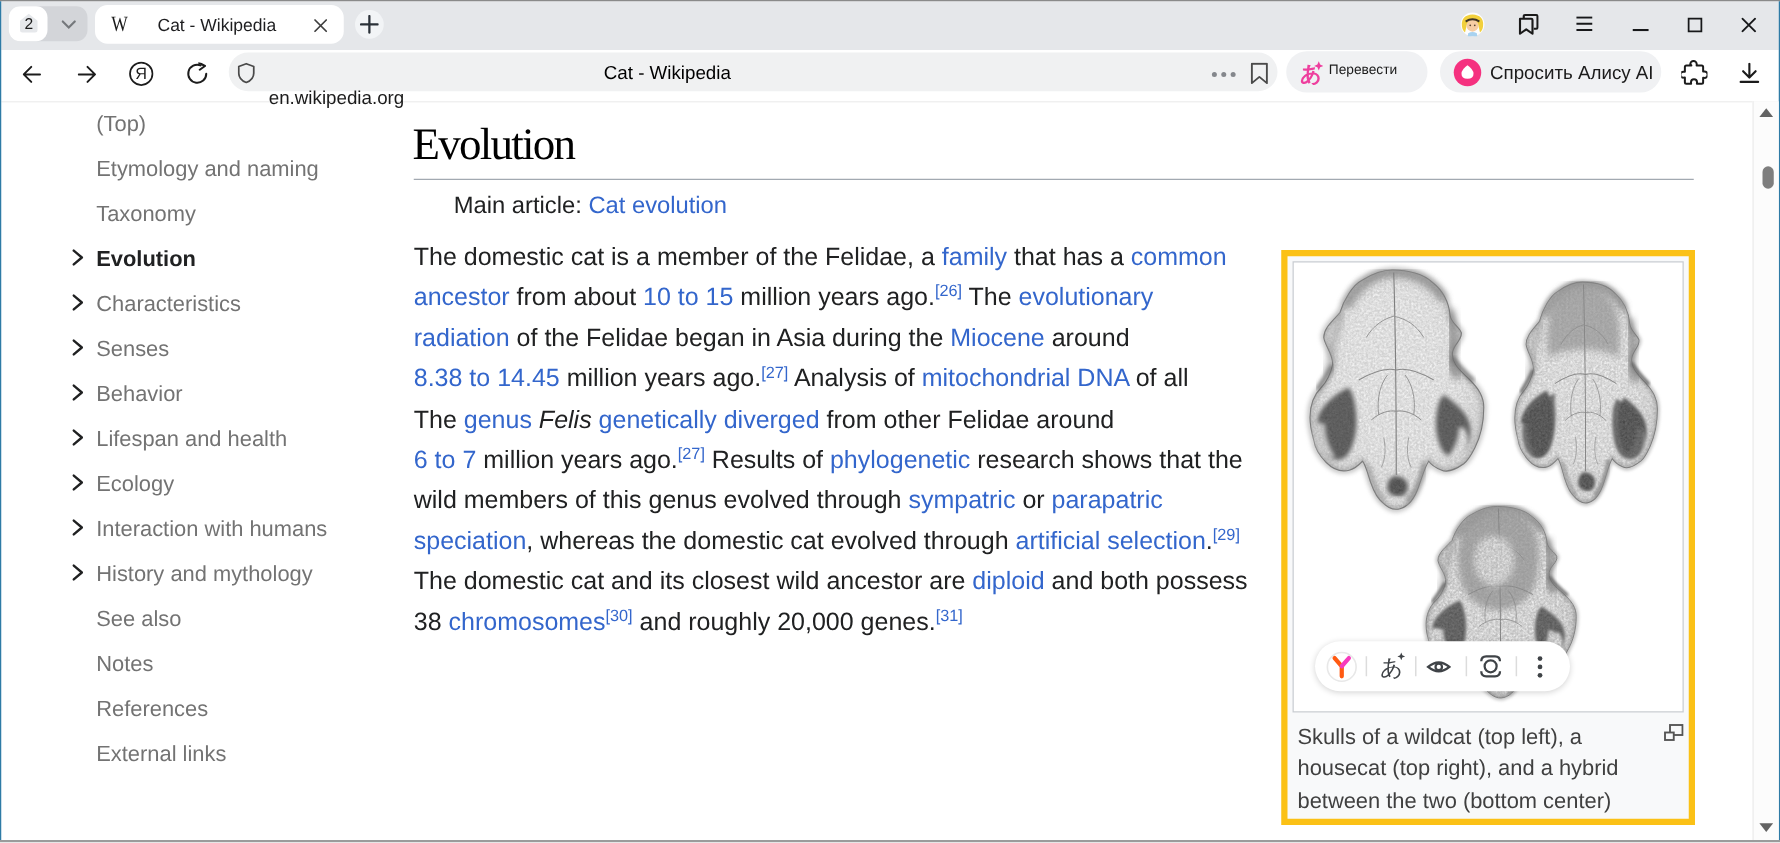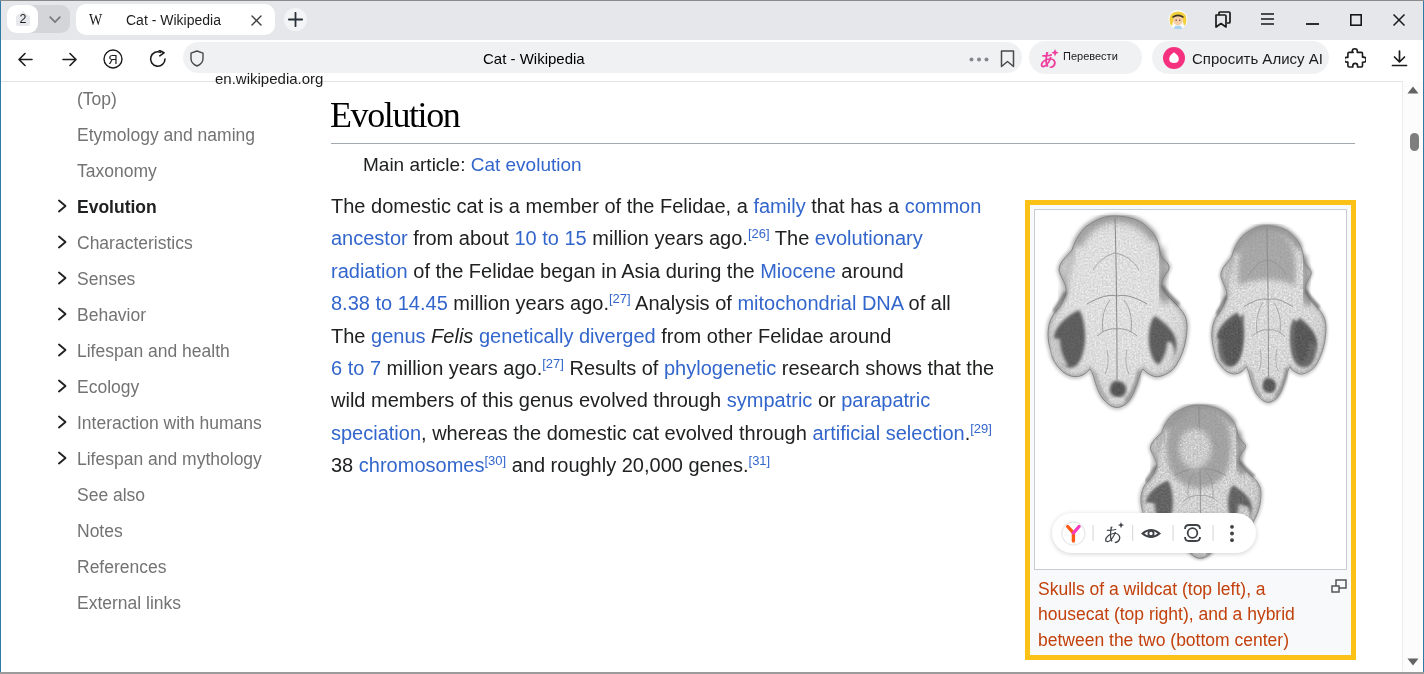--- a/index.html
+++ b/index.html
@@ -35,21 +35,21 @@
   #hatnote { left:363px; top:154px; font-size:19px; color:#202122;text-align:center; }
   #hatnote a { color:#3366cc; text-decoration:none; }
   #para { left:331px; top:190px; font-size:20px; line-height:32.4px; color:#202122; }
   #para div { white-space:nowrap; }
   #para a { color:#3366cc; text-decoration:none; }
   sup.ref { font-size:13px; line-height:0; vertical-align:baseline; position:relative; top:-7px;margin-top:16px; }
   sup.ref a { color:#3366cc; text-decoration:none; }
   
   #fig { left:1025px; top:200px; width:331px; height:460px; border:5px solid #fbc116; background:#f8f9fa; }
   #figimg { position:absolute; left:4px; top:4px; width:313px; height:361px; border:1px solid #c8ccd1; background:#fff; }
-  #figcap { position:absolute; left:8px; top:372px; width:280px; font-size:17.5px; line-height:25.3px; color:#c2410c; }
+  #figcap { position:absolute; left:8px; top:372px; width:280px; font-size:17.5px; line-height:25.3px; color:#404040; }
   #figexpand { position:absolute; left:301px; top:374px; }
   
   #imgtools { left:1052px; top:513px; width:204px; height:40px; background:#fff; border-radius:20px; box-shadow:0 1px 5px rgba(0,0,0,0.18); }
 </style>
 </head>
 <body>
 <div class="abs" id="tabbar"></div>
 <div class="abs" id="toolbar"></div>
 <div class="abs" id="topline"></div>
 <div class="abs" id="leftedge"></div>
@@ -193,39 +193,40 @@
       <path d="M3 1.5 L9.5 7 L3 12.5" fill="none" stroke="#202122" stroke-width="1.9" stroke-linecap="round" stroke-linejoin="round"></path>
     </svg>
     <div class="toc-item" style="top:377px">Ecology</div>
     <svg class="abs toc-chev" style="top:415px" width="12" height="14" viewBox="0 0 12 14">
       <path d="M3 1.5 L9.5 7 L3 12.5" fill="none" stroke="#202122" stroke-width="1.9" stroke-linecap="round" stroke-linejoin="round"></path>
     </svg>
     <div class="toc-item" style="top:413px">Interaction with humans</div>
     <svg class="abs toc-chev" style="top:451px" width="12" height="14" viewBox="0 0 12 14">
       <path d="M3 1.5 L9.5 7 L3 12.5" fill="none" stroke="#202122" stroke-width="1.9" stroke-linecap="round" stroke-linejoin="round"></path>
     </svg>
-    <div class="toc-item" style="top:449px">Lifespan and mythology</div>
+    <div class="toc-item" style="top:449px">History and mythology</div>
     <div class="toc-item" style="top:485px">See also</div>
     <div class="toc-item" style="top:521px">Notes</div>
     <div class="toc-item" style="top:557px">References</div>
     <div class="toc-item" style="top:593px">External links</div>
   </div>
 
 <div class="abs" id="h2">Evolution</div>
 <div class="abs" id="hr"></div>
 <div class="abs" id="hatnote">Main article: <a href="#">Cat evolution</a></div>
 <div class="abs" id="para">
 <div>The domestic cat is a member of the Felidae, a <a href="#">family</a> that has a <a href="#">common</a></div>
 <div><a href="#">ancestor</a> from about <a href="#">10 to 15</a> million years ago.<sup class="ref"><a href="#">[26]</a></sup> The <a href="#">evolutionary</a></div>
 <div><a href="#">radiation</a> of the Felidae began in Asia during the <a href="#">Miocene</a> around</div>
 <div><a href="#">8.38 to 14.45</a> million years ago.<sup class="ref"><a href="#">[27]</a></sup> Analysis of <a href="#">mitochondrial DNA</a> of all</div>
 <div>The <a href="#">genus</a> <i>Felis</i> <a href="#">genetically diverged</a> from other Felidae around</div>
 <div><a href="#">6 to 7</a> million years ago.<sup class="ref"><a href="#">[27]</a></sup> Results of <a href="#">phylogenetic</a> research shows that the</div>
 <div>wild members of this genus evolved through <a href="#">sympatric</a> or <a href="#">parapatric</a></div>
 <div><a href="#">speciation</a>, whereas the domestic cat evolved through <a href="#">artificial selection</a>.<sup class="ref"><a href="#">[29]</a></sup></div>
+<div>The domestic cat and its closest wild ancestor are <a href="#">diploid</a> and both possess</div>
 <div>38 <a href="#">chromosomes</a><sup class="ref"><a href="#">[30]</a></sup> and roughly 20,000 genes.<sup class="ref"><a href="#">[31]</a></sup></div>
 </div>
 
 <div class="abs" id="fig">
   <div id="figimg">
   <svg width="311" height="359" viewBox="0 0 311 359">
     <defs>
       <radialGradient id="bone" cx="0.5" cy="0.45" r="0.65">
         <stop offset="0" stop-color="#fbfbfb"></stop>
         <stop offset="0.55" stop-color="#f4f4f4"></stop>

